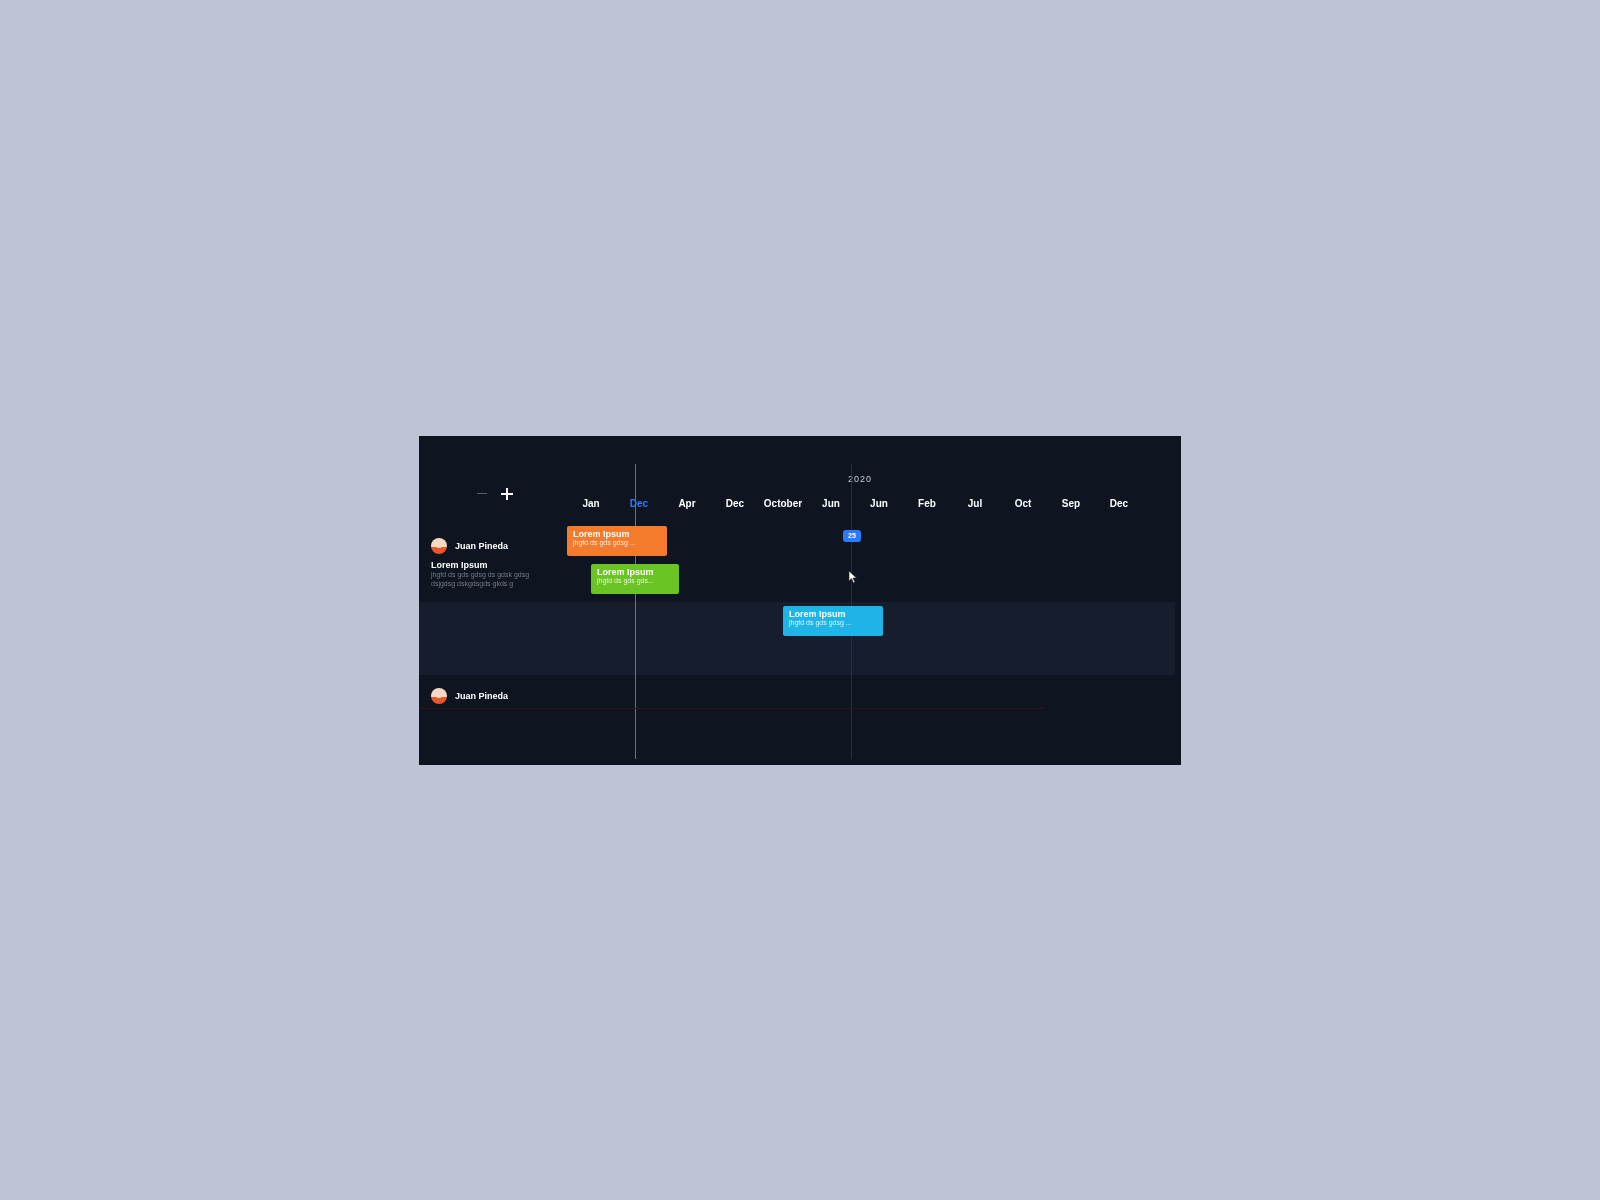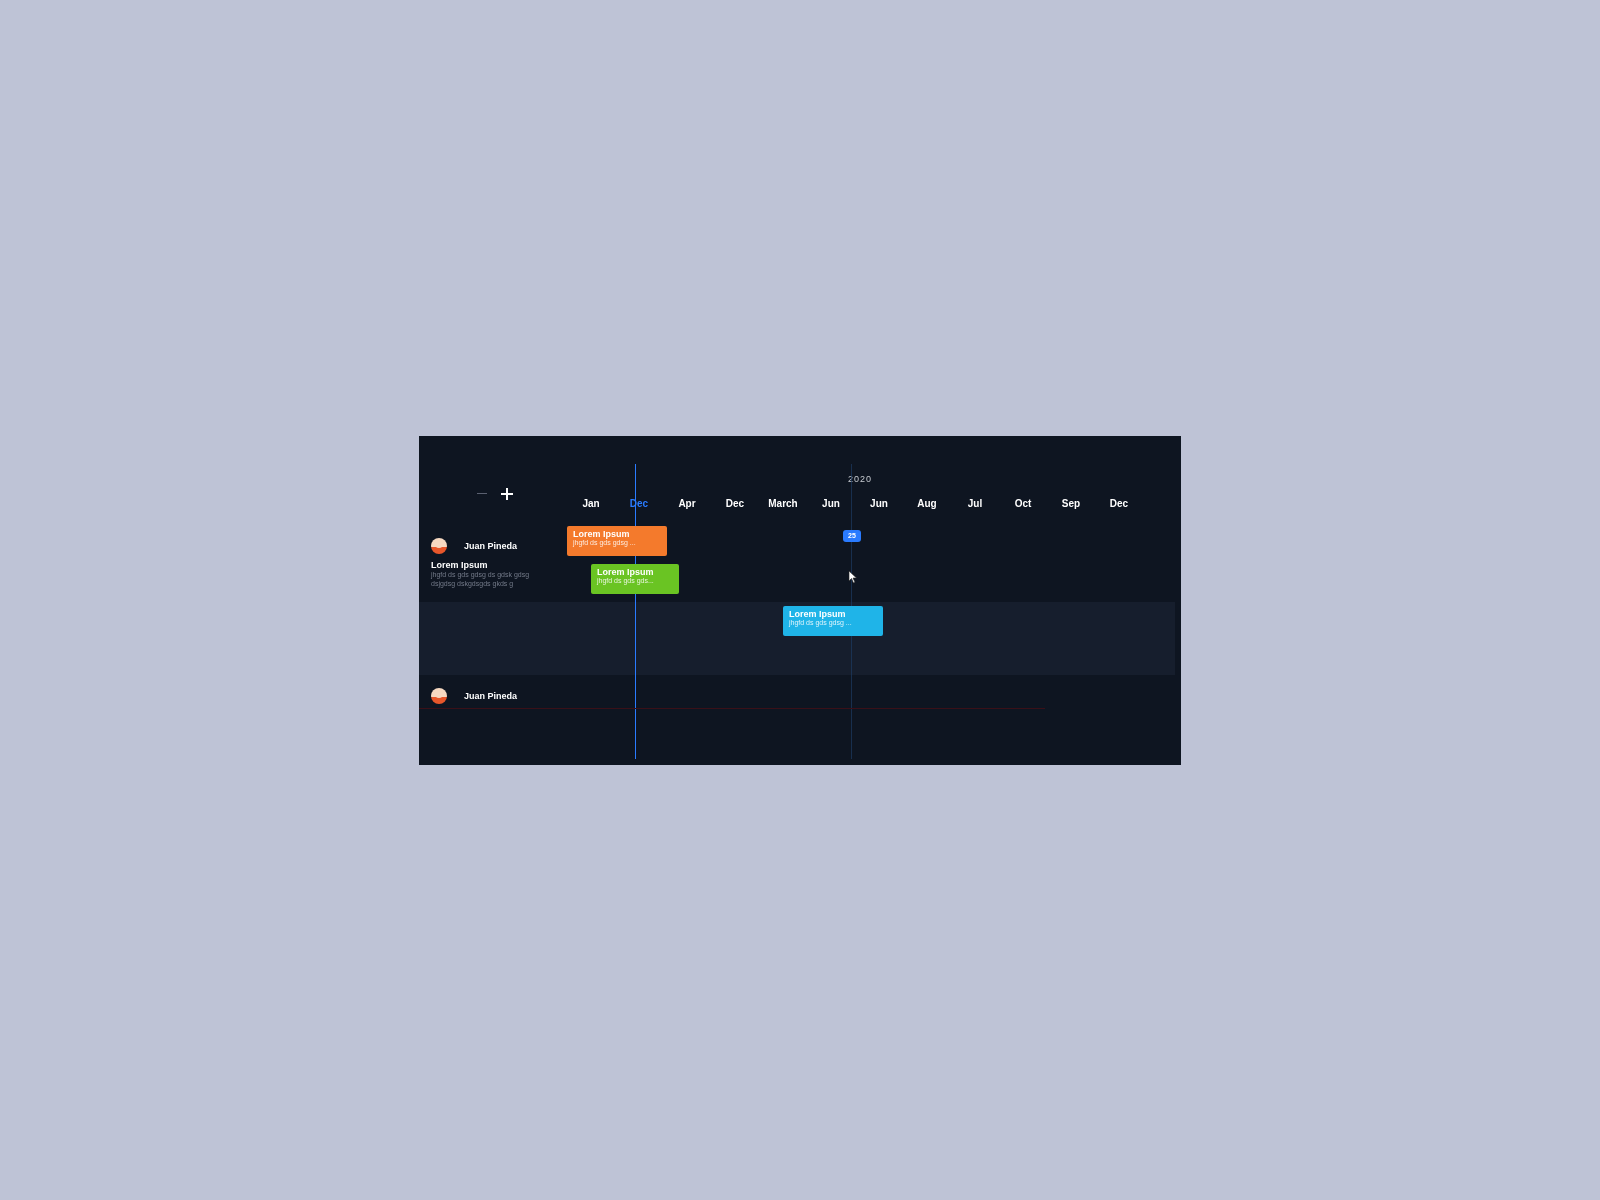--- a/index.html
+++ b/index.html
@@ -67,21 +67,21 @@
 
   .sidebar {
     position: absolute;
     top: 84px;
     left: 0;
     width: 148px;
   }
   .user-row {
     display: flex;
     align-items: center;
-    gap: 17px;
+    gap: 8px;
     padding: 4px 0 4px 12px;
   }
   .avatar {
     width: 16px; height: 16px; border-radius: 50%;
     background: linear-gradient(#f7d9c2 0 55%, #e8572b 55% 100%);
     position: relative;
   }
   .avatar::after {
     content: ""; position: absolute; left: 4px; top: 2px;
     width: 8px; height: 8px; border-radius: 50%; background: #f7d9c2;
@@ -164,24 +164,24 @@
   <div class="toolbar">
     <div class="minus-icon"></div>
     <div class="plus-icon"></div>
   </div>
 
   <div class="months-row">
     <div>Jan</div>
     <div class="active">Dec</div>
     <div>Apr</div>
     <div>Dec</div>
-    <div>March</div>
+    <div>October</div>
     <div>Jun</div>
     <div>Jun</div>
-    <div>Aug</div>
+    <div>Feb</div>
     <div>Jul</div>
     <div>Oct</div>
     <div>Sep</div>
     <div>Dec</div>
   </div>
 
   <div class="sidebar">
 
     <div style="position:absolute; top:14px; left:0; right:0;">
       <div class="user-row">

